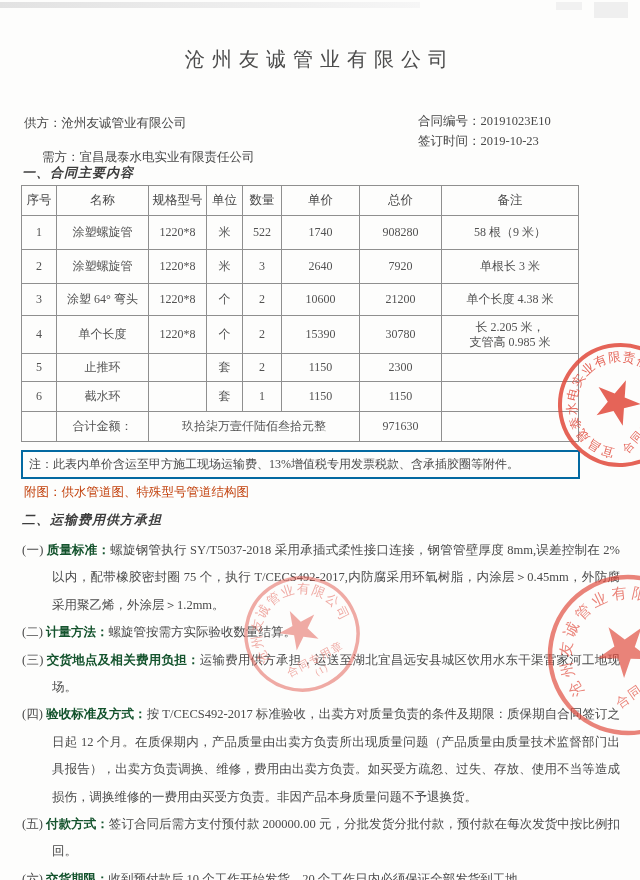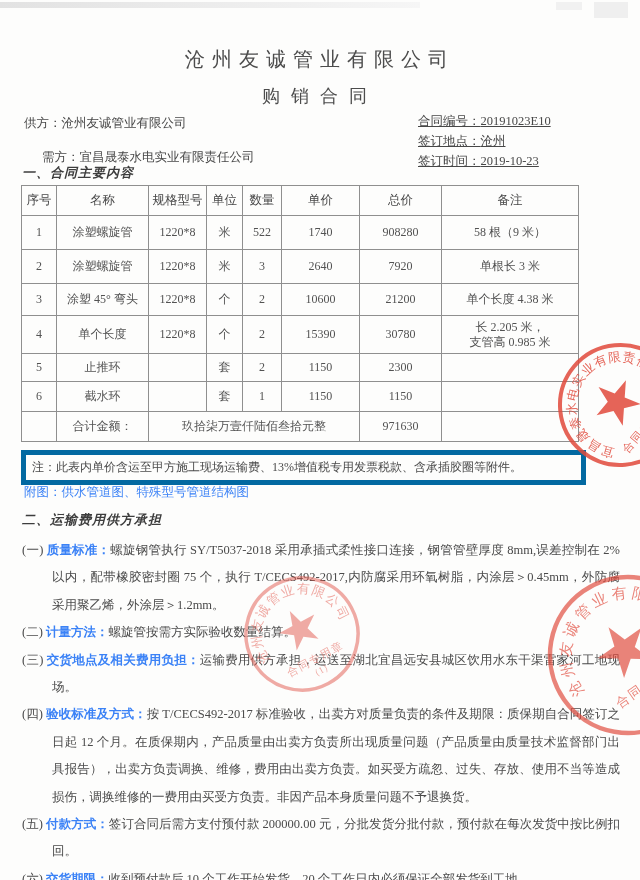--- a/index.html
+++ b/index.html
@@ -13,78 +13,76 @@
   
   .company-title{position:absolute;top:46px;left:0;width:100%;text-align:center;
                  font-size:20px;letter-spacing:7px;color:#4c4c4c;}
   .doc-title{position:absolute;top:84px;left:0;width:100%;text-align:center;
              font-size:18px;letter-spacing:11px;color:#4c4c4c;}
   
   .hline{position:absolute;font-size:12.5px;color:#474747;}
   .supplier-line{left:24px;top:115px;}
   .buyer-line{left:24px;top:149px;margin-left:18px;}
   .meta{position:absolute;left:418px;top:111px;font-size:12.5px;line-height:20px;color:#474747;}
-  .meta div{white-space:nowrap;text-decoration:underline;}
+  .meta div{white-space:nowrap;}
   
   .sec-heading{position:absolute;font-size:13px;font-weight:bold;color:#3d3d3d;letter-spacing:1px;font-style:italic;}
   .sec1{left:22px;top:164px;}
   .sec2{left:22px;top:511px;}
   
   table.items{position:absolute;left:21px;top:185px;width:557px;border-collapse:collapse;
               table-layout:fixed;font-size:12px;color:#525252;}
   table.items th,table.items td{border:1px solid #8f8f8f;text-align:center;padding:1px 2px;
               font-weight:normal;overflow:hidden;}
   table.items thead tr{height:30px;}
   table.items thead th{font-size:12.5px;color:#474747;font-family:Liberation Mono, monospace;}
   tbody[data-name="items-body"] tr:nth-child(1){height:34px;}
   tbody[data-name="items-body"] tr:nth-child(2){height:34px;}
   tbody[data-name="items-body"] tr:nth-child(3){height:32px;}
   tbody[data-name="items-body"] tr:nth-child(4){height:38px;}
   tbody[data-name="items-body"] tr:nth-child(5){height:28px;}
   tbody[data-name="items-body"] tr:nth-child(6){height:30px;}
   tr.total-row{height:30px;}
   td.remark{white-space:pre-line;line-height:1.25;}
   
-  .note-box{position:absolute;left:21px;top:450px;width:549px;height:25px;border:5px solid #0369a1;
+  .note-box{position:absolute;left:21px;top:450px;width:549px;height:25px;border:2px solid #0369a1;
             font-size:12px;line-height:25px;padding-left:6px;color:#4a4a4a;white-space:nowrap;}
-  .attachment-line{position:absolute;left:24px;top:484px;font-size:12.5px;color:#3b82f6;}
+  .attachment-line{position:absolute;left:24px;top:484px;font-size:12.5px;color:#c2410c;}
   
   .clauses{position:absolute;left:22px;top:537px;width:598px;}
   .clauses p{margin:0;font-size:12.5px;line-height:27.4px;text-align:justify;
              padding-left:30px;text-indent:-30px;color:#4a4a4a;}
-  .clauses .ct{font-weight:bold;color:#3b82f6;}
+  .clauses .ct{font-weight:bold;color:#14532d;}
   
   .stamp{position:absolute;pointer-events:none;}
   .stamp-buyer{left:545px;top:330px;width:150px;height:150px;opacity:0.85;}
   .stamp-supplier{left:237px;top:569px;width:130px;height:130px;opacity:0.5;}
   .stamp-supplier-edge{left:543px;top:570px;width:170px;height:170px;opacity:0.68;}
   .stamp text{font-family:"Liberation Serif","DejaVu Serif",serif;}
 </style>
 </head>
 <body>
 
 <div class="page" data-name="contract-document">
 
   <div class="scan-band" data-name="scan-artifact"></div>
   <div class="scan-mark-a" data-name="scan-artifact"></div>
   <div class="scan-mark-b" data-name="scan-artifact"></div>
 
   <div class="company-title" data-name="company-title">沧州友诚管业有限公司</div>
-  <div class="doc-title" data-name="doc-title">购销合同</div>
 
   <div class="hline supplier-line" data-name="supplier-line">
     <span data-name="supplier-label">供方：</span><span data-name="supplier-value">沧州友诚管业有限公司</span>
   </div>
   <div class="hline buyer-line" data-name="buyer-line">
     <span data-name="buyer-label">需方：</span><span data-name="buyer-value">宜昌晟泰水电实业有限责任公司</span>
   </div>
 
   <div class="meta" data-name="contract-meta">
     <div data-name="contract-no-line"><span data-name="contract-no-label">合同编号：</span><span data-name="contract-no-value">20191023E10</span></div>
-    <div data-name="sign-place-line"><span data-name="sign-place-label">签订地点：</span><span data-name="sign-place-value">沧州</span></div>
     <div data-name="sign-date-line"><span data-name="sign-date-label">签订时间：</span><span data-name="sign-date-value">2019-10-23</span></div>
   </div>
 
   <div class="sec-heading sec1" data-name="section1-heading">一、合同主要内容</div>
 
   <table class="items" data-name="items-table">
     <colgroup>
       <col style="width:35px">
         <col style="width:92px">
         <col style="width:58px">
@@ -122,21 +120,21 @@
           <td data-name="table-cell">涂塑螺旋管</td>
           <td data-name="table-cell">1220*8</td>
           <td data-name="table-cell">米</td>
           <td data-name="table-cell">3</td>
           <td data-name="table-cell">2640</td>
           <td data-name="table-cell">7920</td>
           <td data-name="table-cell" class="remark">单根长 3 米</td>
         </tr>
         <tr data-name="table-row">
           <td data-name="table-cell">3</td>
-          <td data-name="table-cell">涂塑 45° 弯头</td>
+          <td data-name="table-cell">涂塑 64° 弯头</td>
           <td data-name="table-cell">1220*8</td>
           <td data-name="table-cell">个</td>
           <td data-name="table-cell">2</td>
           <td data-name="table-cell">10600</td>
           <td data-name="table-cell">21200</td>
           <td data-name="table-cell" class="remark">单个长度 4.38 米</td>
         </tr>
         <tr data-name="table-row">
           <td data-name="table-cell">4</td>
           <td data-name="table-cell">单个长度</td>

